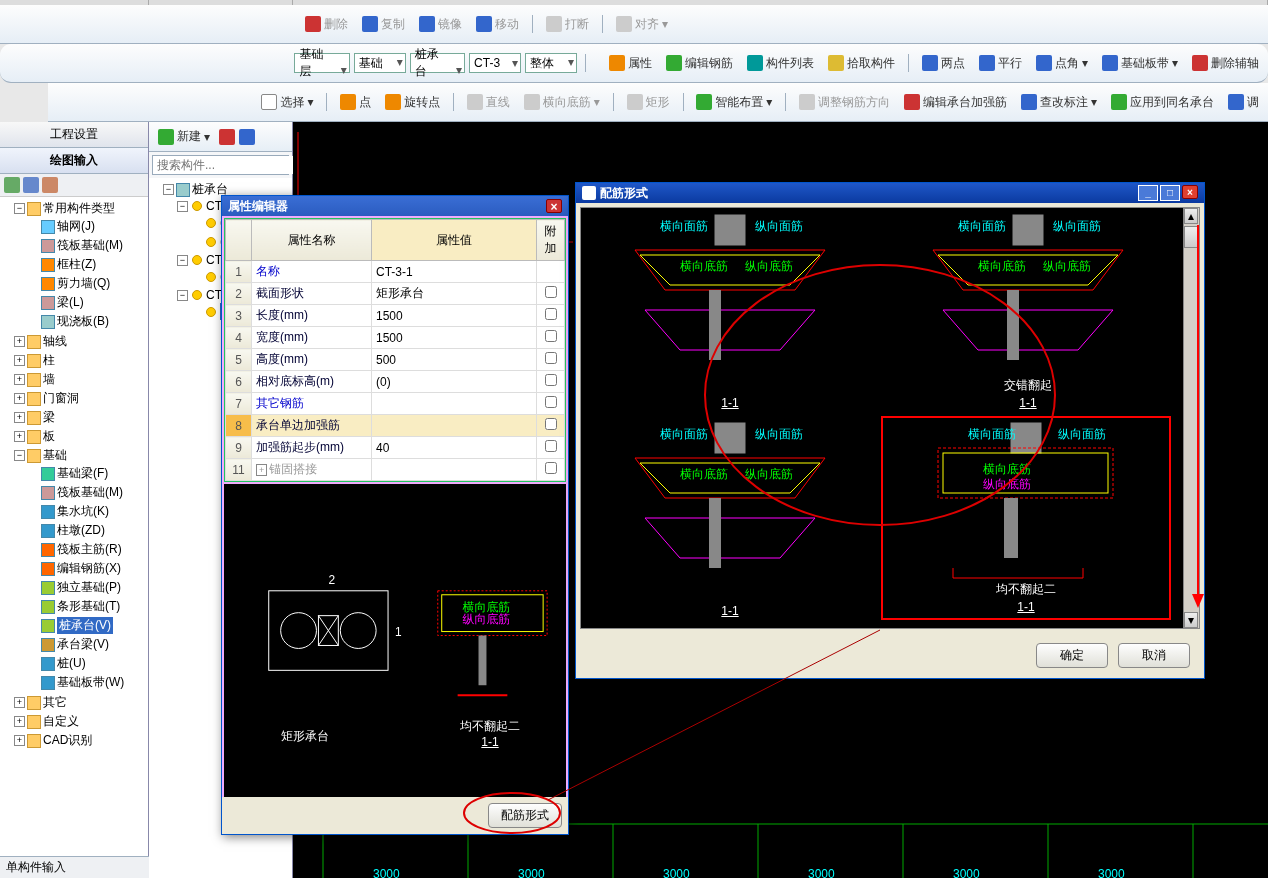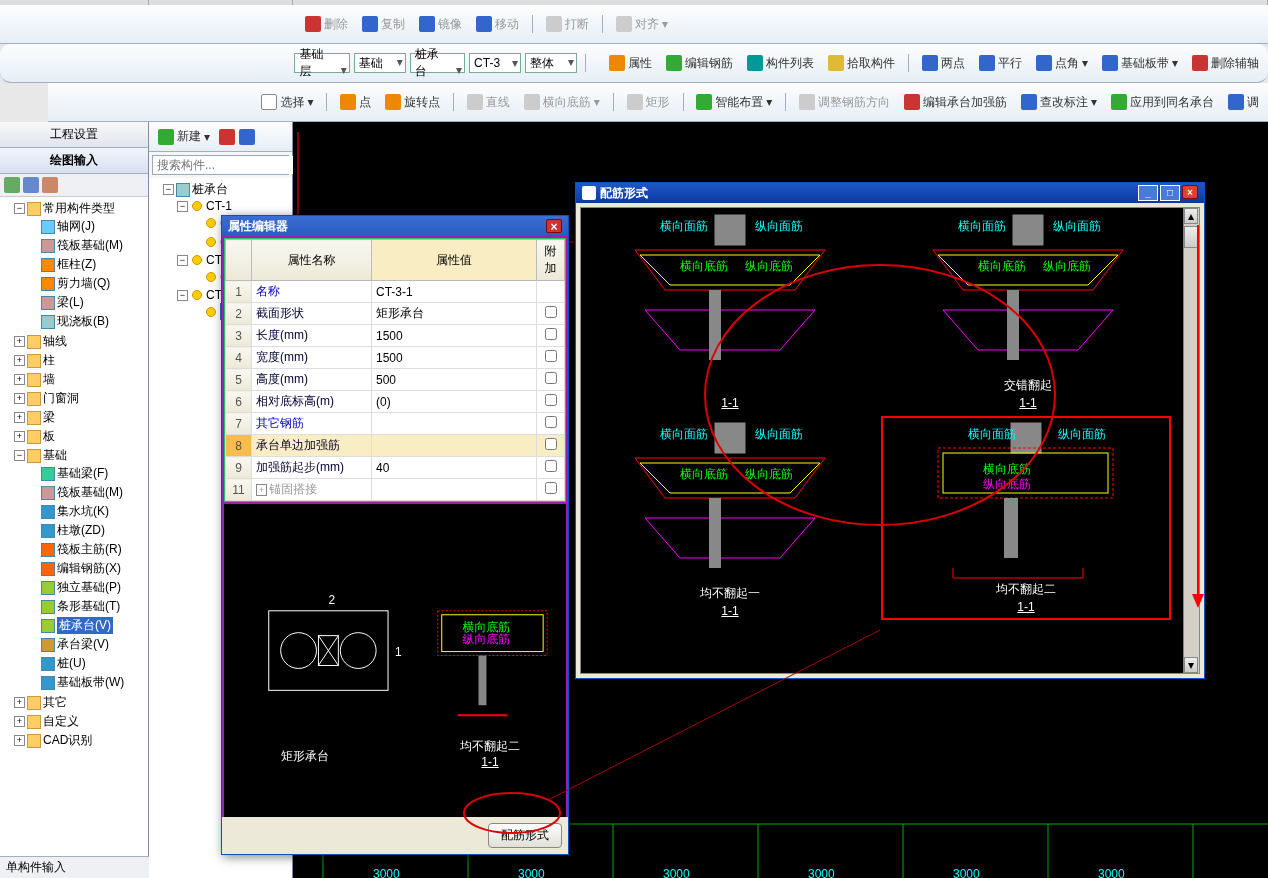--- a/index.html
+++ b/index.html
@@ -51,21 +51,21 @@
 .mid-head { display:flex; align-items:center; gap:4px; padding:3px 4px; background:linear-gradient(#fdfdfd,#e6eef6); border-bottom:1px solid #a0b0c0; }
 .searchbox { display:flex; border:1px solid #9ab; background:#fff; height:20px; margin:3px; }
 .searchbox input { border:none; flex:1; padding:0 4px; font-size:12px; outline:none; }
 .searchbox .sicon { width:20px; display:flex; align-items:center; justify-content:center; background:#eef; cursor:pointer; }
 
 
 .canvas-area { flex:1; background:#000; position:relative; overflow:hidden; }
 .canvas-area svg { position:absolute; inset:0; }
 
 
-.prop-dialog { position:absolute; left:221px; top:195px; width:348px; height:640px; background:#a21caf; border:1px solid #0055cc; box-shadow:2px 2px 10px rgba(0,0,0,.5); display:flex; flex-direction:column;margin-top:20px; }
+.prop-dialog { position:absolute; left:221px; top:195px; width:348px; height:640px; background:#f0abfc; border:1px solid #0055cc; box-shadow:2px 2px 10px rgba(0,0,0,.5); display:flex; flex-direction:column; }
 .dlg-title { background:linear-gradient(#3a6ed5,#2b5cc0); color:#fff; padding:3px 6px; display:flex; align-items:center; justify-content:space-between; font-weight:bold; height:20px; }
 .dlg-title .close { width:16px; height:14px; background:#c33; color:#fff; text-align:center; line-height:14px; cursor:pointer; border:1px solid #800; border-radius:2px; }
 .prop-grid { background:#fff; margin:2px; border:1px solid #22c55e; }
 .prop-grid table { width:100%; border-collapse:collapse; }
 .prop-grid th { background:linear-gradient(#f8f8f0,#ece9d8); border:1px solid #bbb; padding:3px 4px; font-weight:normal; text-align:center; }
 .prop-grid td { border:1px solid #ddd; padding:2px 4px; height:18px; }
 .prop-grid td.num { background:linear-gradient(#f8f8f0,#ece9d8); text-align:center; width:26px; color:#555; }
 .prop-grid td.name { width:120px; color:#003; }
 .prop-grid td.name.blue { color:#00c; }
 .prop-grid tr.hl td { background:#f9edc3; }
@@ -750,21 +750,20 @@
             <path d="M50 40 L240 40 L210 80 L80 80 Z" stroke="#f00"></path>
             <path d="M55 45 L235 45 L205 75 L85 75 Z" stroke="#ff0"></path>
             <path d="M60 100 L230 100 L195 140 L95 140 Z" stroke="#f0f"></path>
             <line x1="130" y1="80" x2="130" y2="150" stroke="#888" stroke-width="12"></line>
           </g>
           <text x="75" y="20" fill="#0ff" font-size="8">横向面筋</text>
             <text x="170" y="20" fill="#0ff" font-size="8">纵向面筋</text>
           <text x="95" y="60" fill="#0f0" font-size="8">横向底筋</text>
             <text x="160" y="60" fill="#0f0" font-size="8">纵向底筋</text>
         </svg>
-        <div class="pattern-label" style="bottom:20px"><span>均不翻起一</span></div>
         <div class="pattern-label" style="bottom:4px"><span class="sub">1-1</span></div>
       </div>
 
       <div class="pattern-cell selected" style="left:300px; top:208px">
         <svg width="286" height="170" viewBox="0 0 286 170">
           <g fill="none">
             <rect x="128" y="5" width="30" height="30" stroke="#888" fill="#888"></rect>
             <rect x="55" y="30" width="175" height="50" stroke="#f00" stroke-dasharray="3 2"></rect>
             <rect x="60" y="35" width="165" height="40" stroke="#ff0"></rect>
             <line x1="128" y1="80" x2="128" y2="140" stroke="#888" stroke-width="14"></line>
@@ -779,20 +778,24 @@
         <div class="pattern-label" style="bottom:4px"><span class="sub">1-1</span></div>
       </div>
     </div>
 
     <div class="pattern-scroll">
       <div class="arrow" style="top:0">▴</div>
       <div class="thumb" style="top:18px"></div>
       <div class="arrow" style="bottom:0">▾</div>
     </div>
   </div>
+  <div class="dlg-buttons">
+    <button class="btn">确定</button>
+    <button class="btn">取消</button>
+  </div>
 </div>
 
 <div class="annot" style="left:0;top:0;width:1268px;height:878px">
   <svg width="1268" height="878">
 
     <ellipse cx="880" cy="395" rx="175" ry="130" stroke="#d00" stroke-width="2" fill="none"></ellipse>
 
     <ellipse cx="512" cy="813" rx="48" ry="20" stroke="#d00" stroke-width="2" fill="none"></ellipse>
 
     <line x1="548" y1="800" x2="880" y2="630" stroke="#a00" stroke-width="1"></line>

